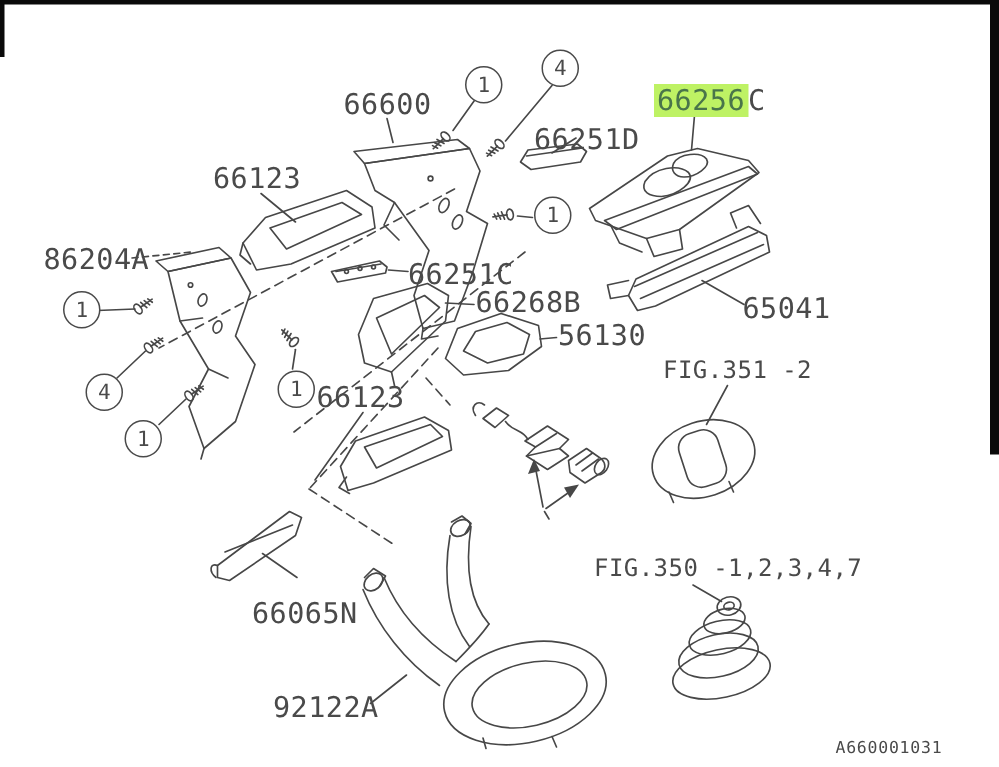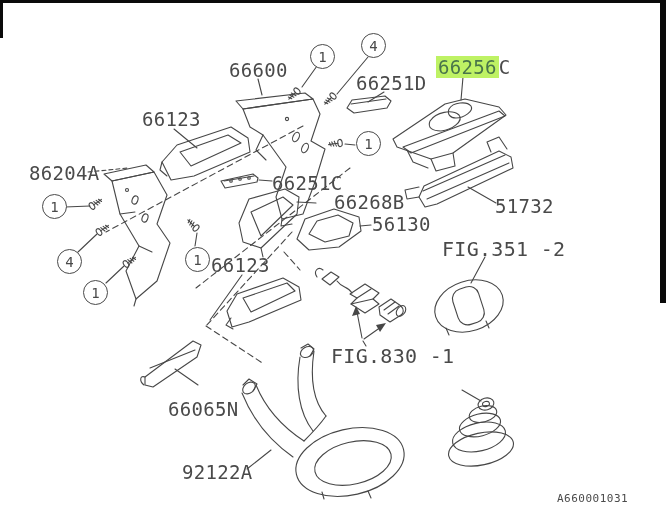--- a/index.html
+++ b/index.html
@@ -1,20 +1,20 @@
 <!DOCTYPE html>
 <html><head>
 <meta charset="utf-8">
 <style>
   html,body{margin:0;padding:0;background:#fff;}
   .stage{position:relative;width:666px;height:511px;background:#ffffff;overflow:hidden;
          font-family:"DejaVu Sans Mono",monospace;}
   .art{position:absolute;left:0;top:0;}
   .label{position:absolute;font-size:19px;letter-spacing:.3px;color:#4a4a4a;white-space:nowrap;line-height:1;}
-  .fig{font-size:20px;}
+  .fig{font-size:16px;}
   .hl{background:#bef264;padding:0 2px;color:#49754a;}
   .callout{position:absolute;width:25px;height:25px;box-sizing:border-box;border:1.6px solid #4a4a4a;
            border-radius:50%;display:flex;align-items:center;justify-content:center;
            font-size:14px;color:#4a4a4a;background:#fff;}
   .code{position:absolute;font-size:11px;color:#4a4a4a;letter-spacing:.5px;}
   .edge{position:absolute;background:#0a0a0a;}
   .edge-top{left:0;top:0;width:666px;height:3px;}
   .edge-left{left:0;top:0;width:3px;height:38px;}
   .edge-right{left:660px;top:0;width:6px;height:303px;}
 </style>
@@ -208,33 +208,33 @@
     <g>
       <path d="M145,377 L193,341 L201,345 L197,357 L153,387 L145,385 Z"></path>
       <path d="M150,368 L195,350"></path>
       <path d="M145,377 C140,375 139,381 144,385"></path>
     </g>
   </svg>
 
   <div class="label" style="left:229px;top:61px">66600</div>
   <div class="label" style="left:142px;top:110px">66123</div>
   <div class="label" style="left:29px;top:164px">86204A</div>
-  <div class="label" style="left:356px;top:74px">66251D</div>
+  <div class="label" style="left:356px;top:84px">66251D</div>
 
   <div class="label" style="left:436px;top:58px">
     <span class="hl">66256</span><span>C</span>
   </div>
 
   <div class="label" style="left:272px;top:174px">66251C</div>
-  <div class="label" style="left:334px;top:193px">66268B</div>
+  <div class="label" style="left:317px;top:193px">66268B</div>
   <div class="label" style="left:372px;top:215px">56130</div>
-  <div class="label" style="left:495px;top:197px">51732</div>
+  <div class="label" style="left:495px;top:197px">65041</div>
   <div class="label fig" style="left:442px;top:239px">FIG.351 -2</div>
   <div class="label" style="left:211px;top:256px">66123</div>
-  <div class="label fig" style="left:331px;top:346px">FIG.830 -1</div>
+  <div class="label fig" style="left:396px;top:371px">FIG.350 -1,2,3,4,7</div>
   <div class="label" style="left:168px;top:400px">66065N</div>
   <div class="label" style="left:182px;top:463px">92122A</div>
 
   <div class="callout" style="left:310px;top:44px">1</div>
   <div class="callout" style="left:361px;top:33px">4</div>
   <div class="callout" style="left:356px;top:131px">1</div>
   <div class="callout" style="left:42px;top:194px">1</div>
   <div class="callout" style="left:57px;top:249px">4</div>
   <div class="callout" style="left:83px;top:280px">1</div>
   <div class="callout" style="left:185px;top:247px">1</div>

